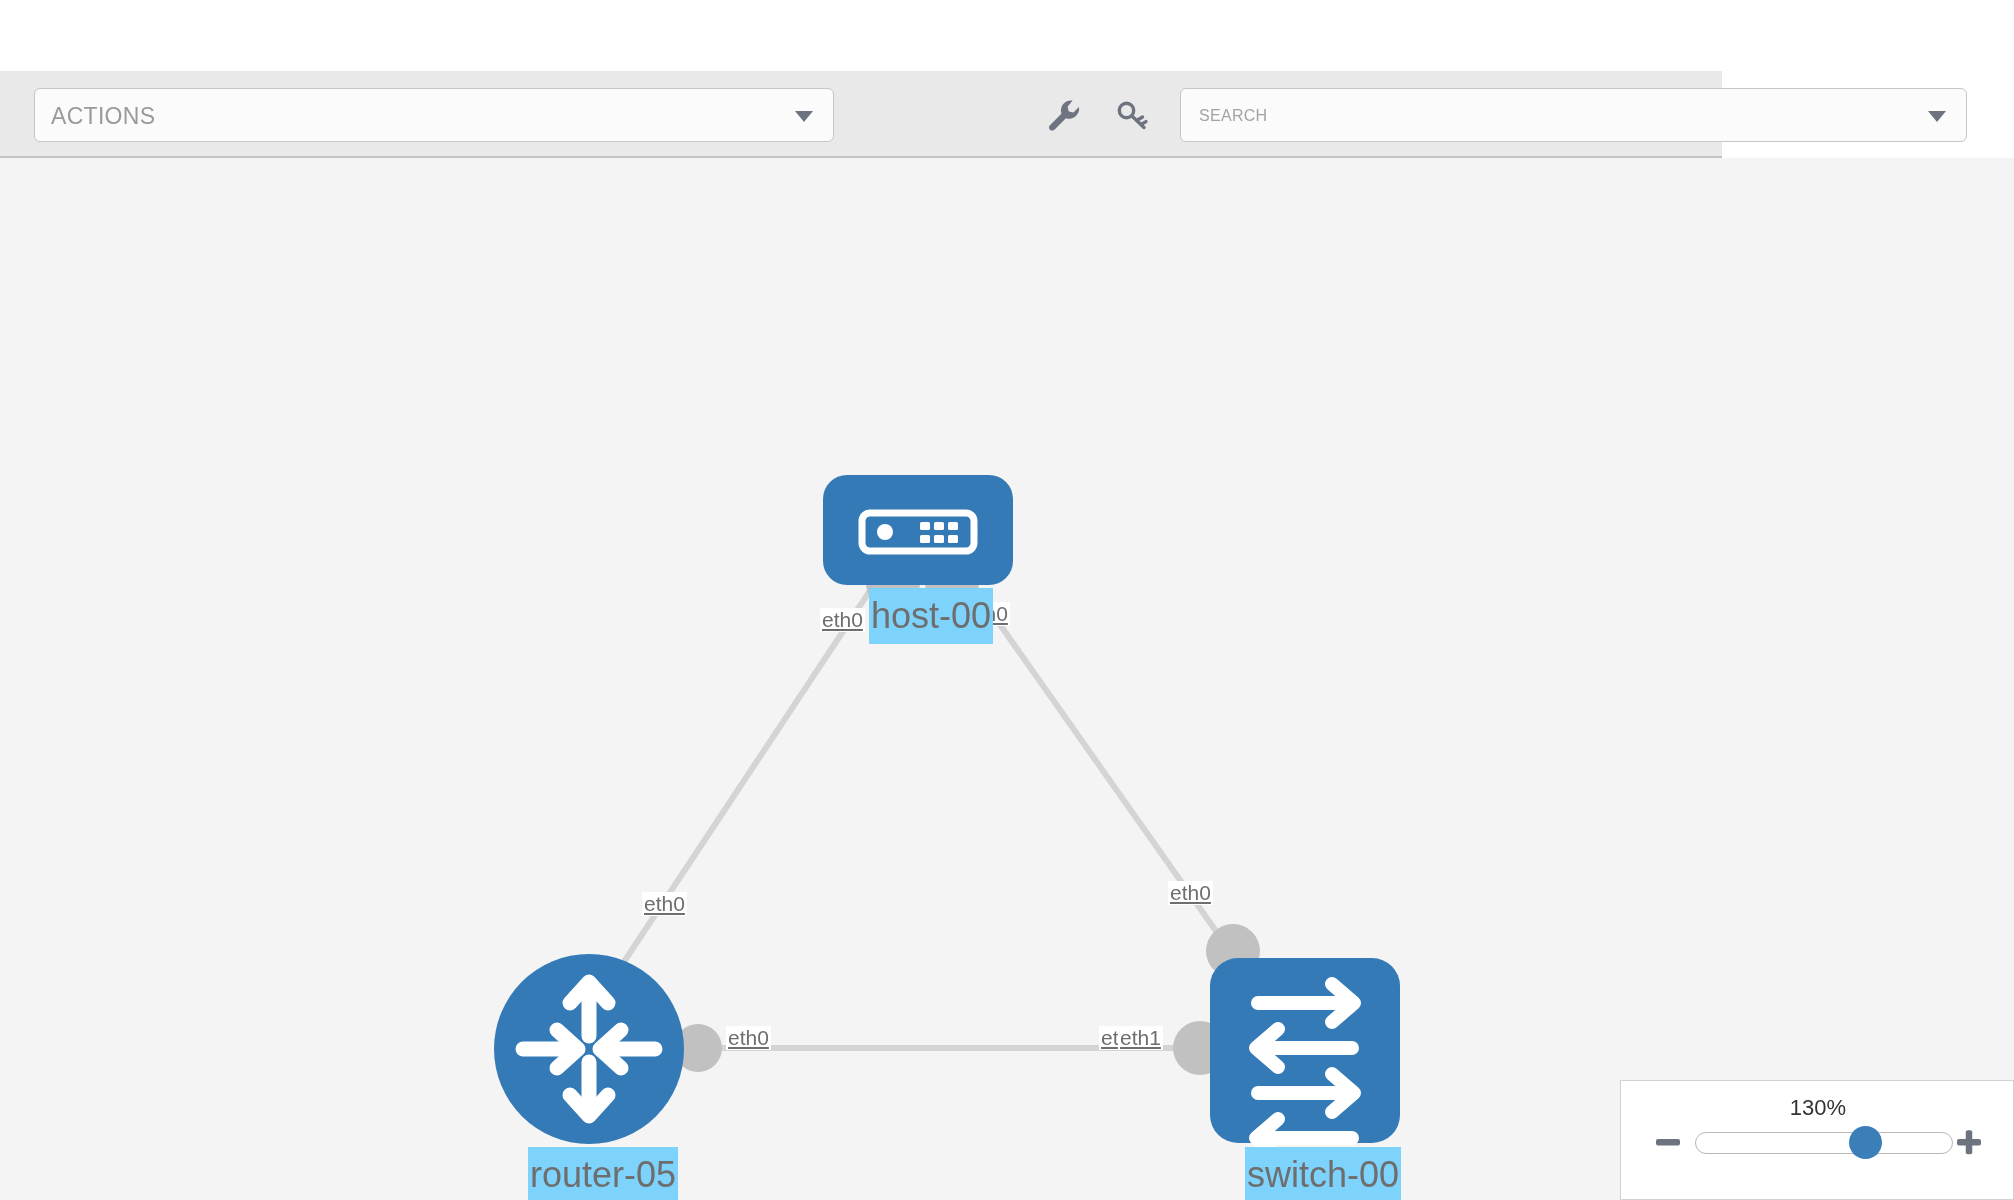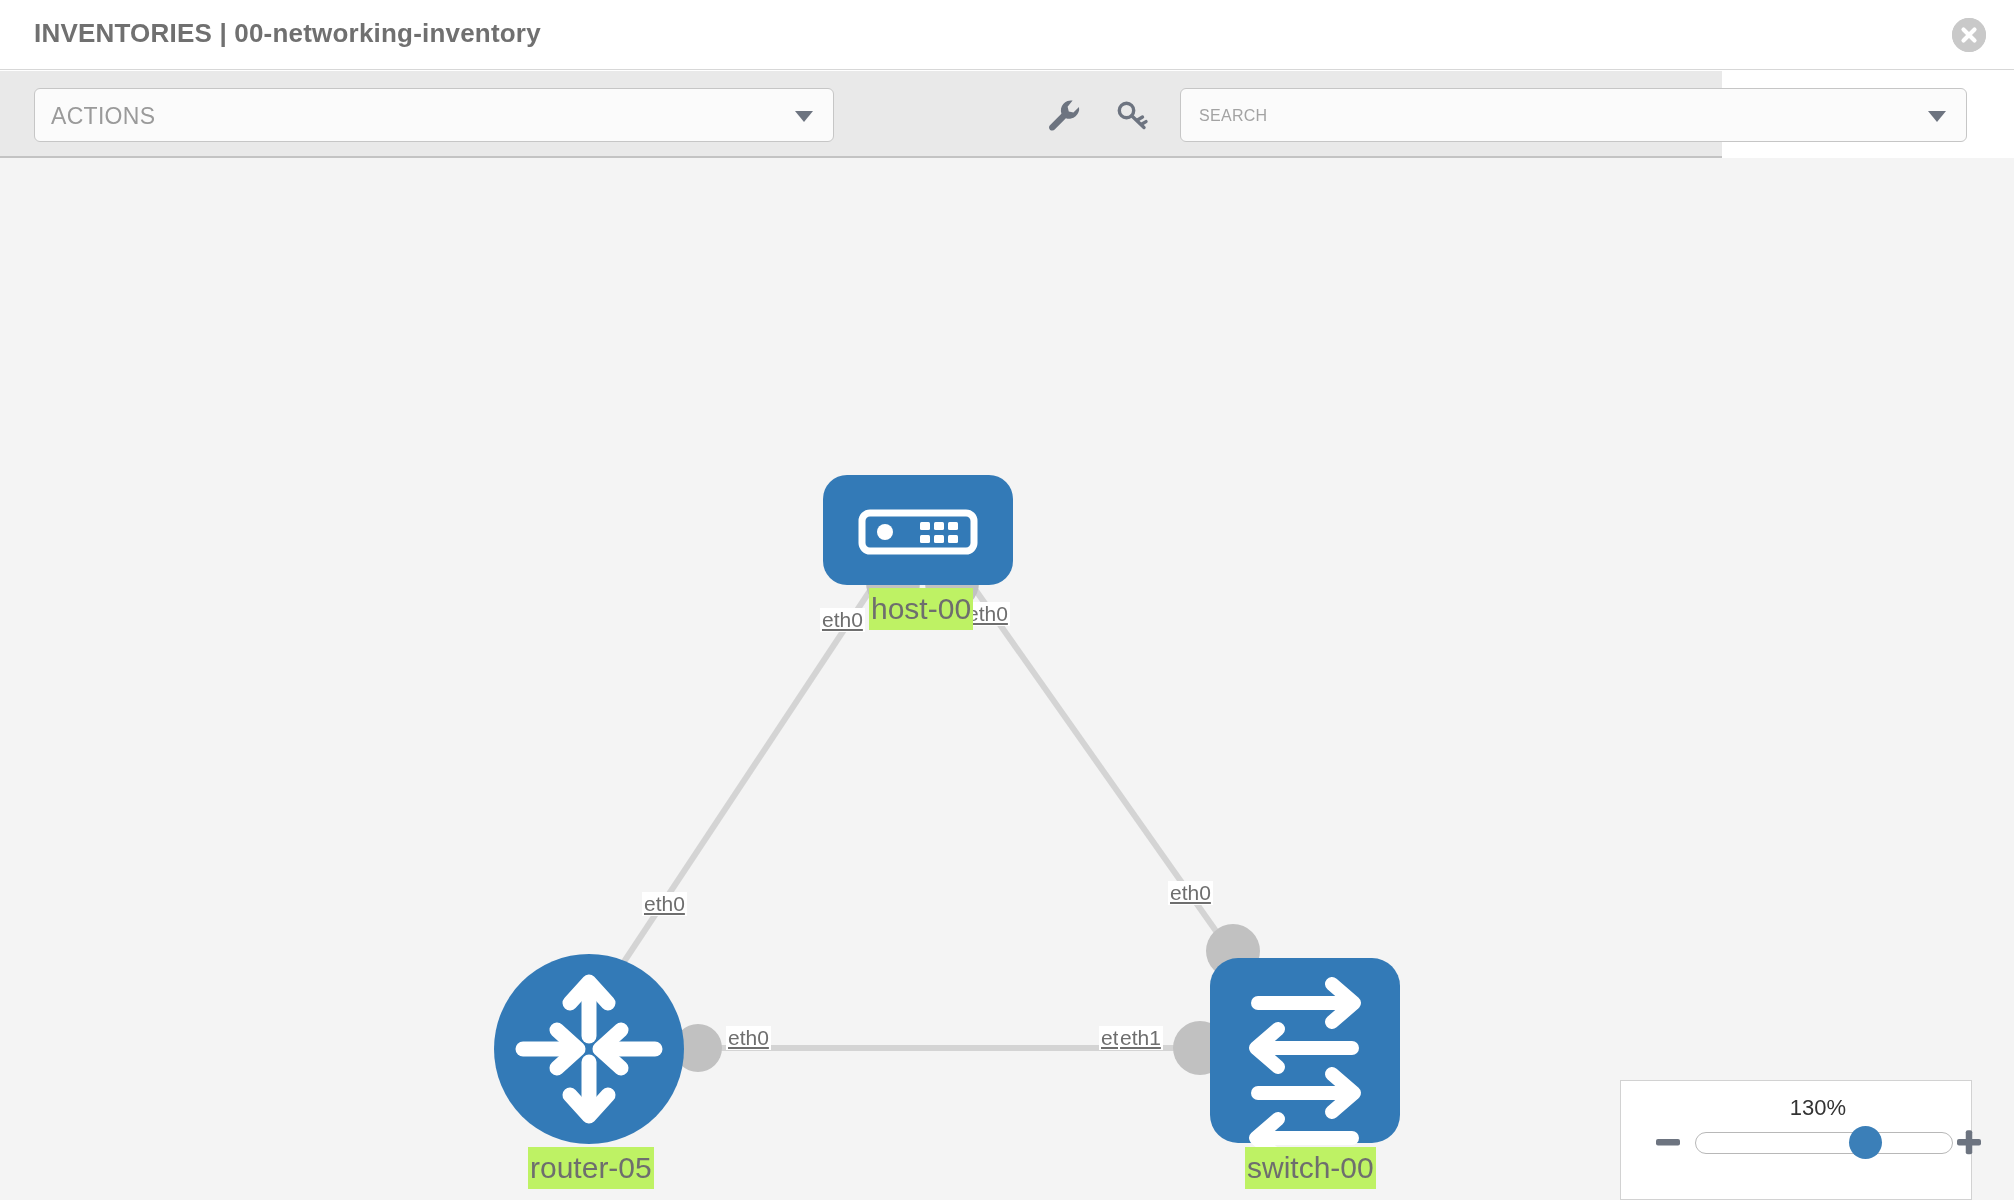--- a/index.html
+++ b/index.html
@@ -149,34 +149,34 @@
     background: #ffffff;
     color: #6e6e6e;
     font-size: 21px;
     line-height: 24px;
     padding: 0 2px;
     white-space: nowrap;
     text-decoration: underline;
   }
   .node-label {
     position: absolute;
-    background: #bef264;
+    background: #7dd3fc;
     color: #6e6e6e;
-    font-size: 30px;
+    font-size: 36px;
     line-height: 34px;
-    padding: 4px 2px;
+    padding: 11px 2px;
     white-space: nowrap;
   }
 
   
   .zoom-panel {
     position: absolute;
     left: 1620px;
     top: 1080px;
-    width: 352px;
+    width: 394px;
     height: 120px;
     background: #ffffff;
     border: 1px solid #d2d2d2;
     box-sizing: border-box;
   }
   .zoom-level {
     position: absolute;
     top: 14px;
     left: 0;
     width: 394px;
@@ -214,29 +214,20 @@
     border-radius: 50%;
     background: #3b7fb8;
     cursor: pointer;
   }
 </style>
 </head>
 <body>
 
 <div id="app">
 
-  <div class="header">
-    <div class="header-title">INVENTORIES | 00-networking-inventory</div>
-    <div class="close-btn">
-      <svg width="34" height="34" viewBox="0 0 34 34" aria-hidden="true">
-        <circle cx="17" cy="17" r="17" fill="#c9c9c9"></circle>
-        <path d="M11.5 11.5 L22.5 22.5 M22.5 11.5 L11.5 22.5" stroke="#ffffff" stroke-width="4.2" stroke-linecap="round"></path>
-      </svg>
-    </div>
-  </div>
 
   <div class="toolbar">
 
     <div class="actions-select">
       <span class="label">ACTIONS</span>
       <span class="caret"></span>
     </div>
 
     <div class="tool-icon wrench">
       <svg width="38" height="38" viewBox="0 0 38 38" aria-hidden="true">

